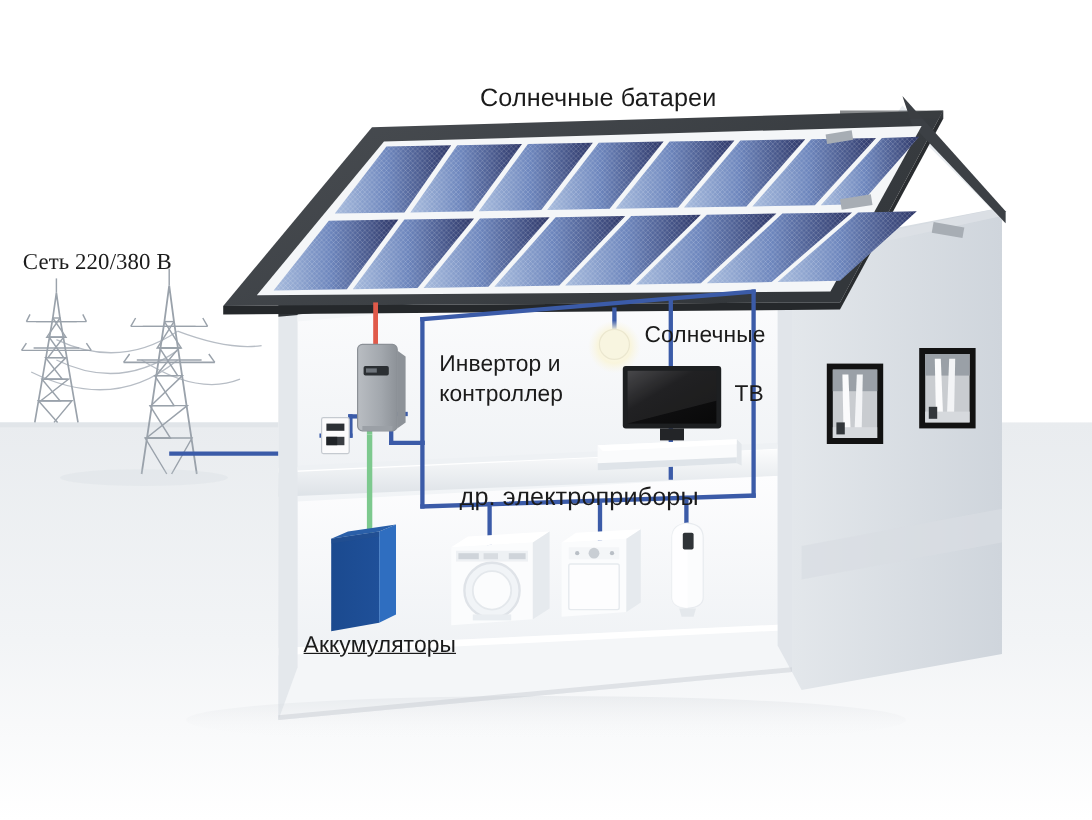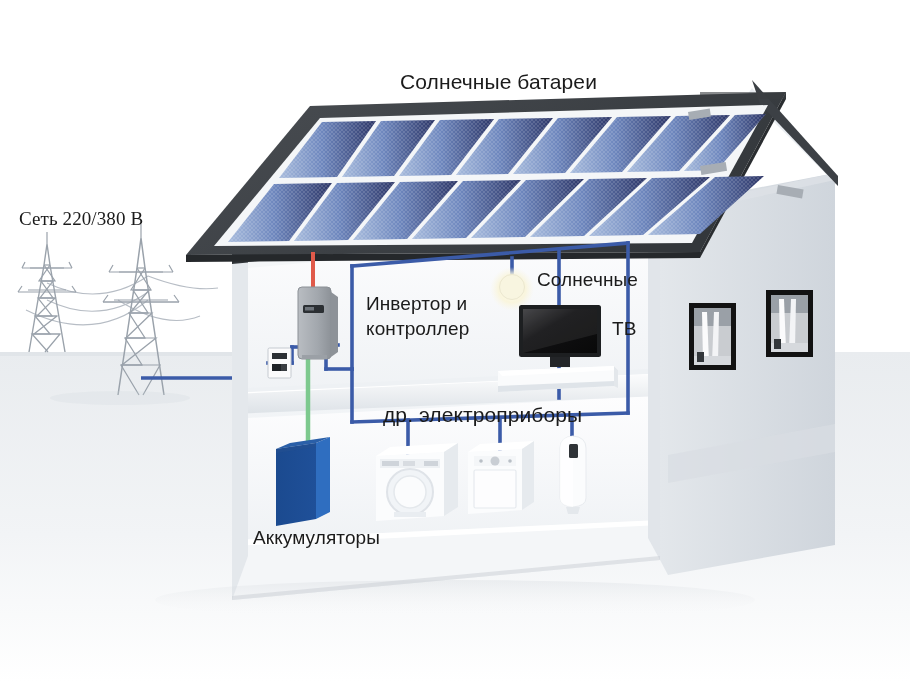--- a/index.html
+++ b/index.html
@@ -6,21 +6,21 @@
   body{width:910px;height:683px;position:relative;overflow:hidden;
        font-family:"Liberation Sans",sans-serif;}
   #stage{position:absolute;inset:0;width:910px;height:683px;background:#fff;}
   .lbl{position:absolute;color:#1b1b1b;white-space:nowrap;letter-spacing:.1px;}
   .lbl.t-title{font-size:21px;}
   .lbl.t-grid{font-size:19px;font-family:Liberation Serif, serif;}
   .lbl.t-inv{font-size:19px;line-height:25px;white-space:normal;}
   .lbl.t-light{font-size:19px;}
   .lbl.t-tv{font-size:19px;}
   .lbl.t-app{font-size:21px;}
-  .lbl.t-bat{font-size:19px;}
+  .lbl.t-bat{font-size:19px;text-decoration:underline;}
   svg{position:absolute;left:0;top:0;}
 </style>
 </head>
 <body>
 
 <div id="stage">
 
   <svg width="910" height="683" viewBox="0 0 910 683">
     <defs>
       <linearGradient id="gGround" x1="0" y1="0" x2="0" y2="1">

